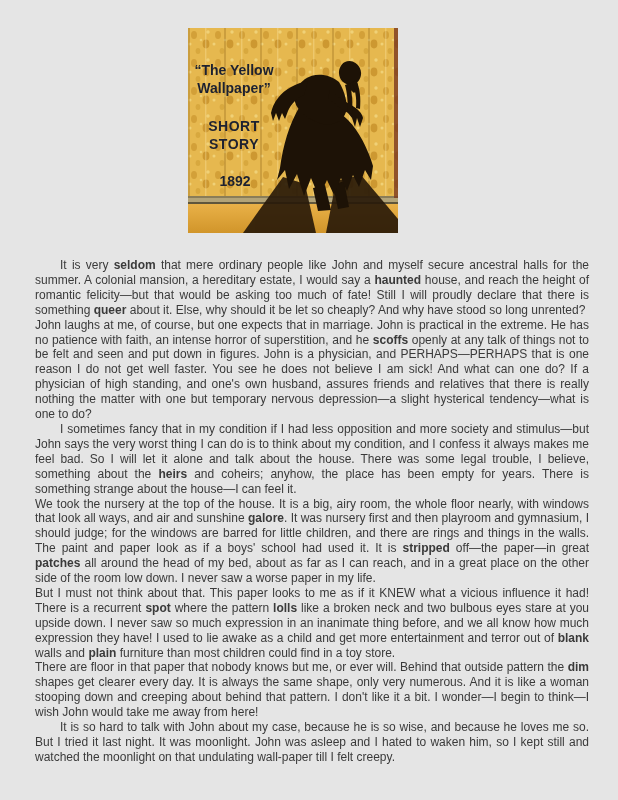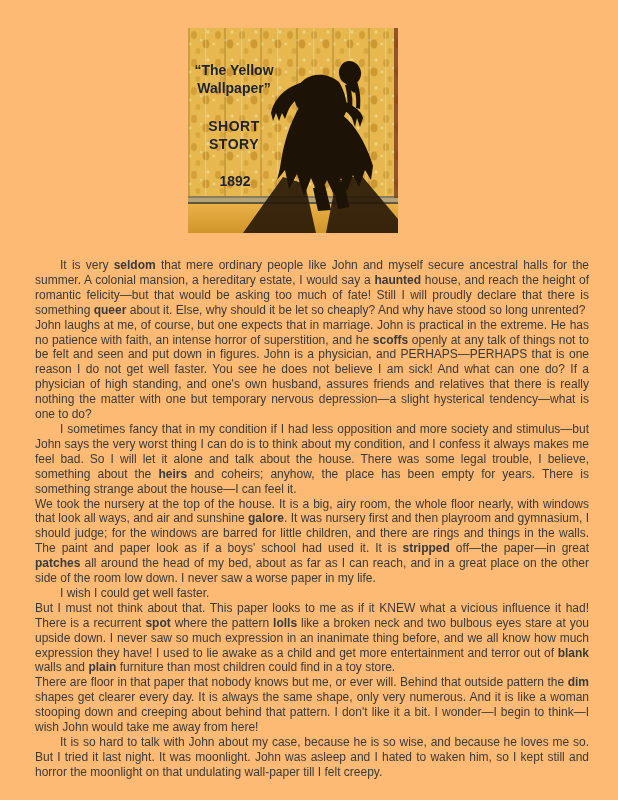--- a/index.html
+++ b/index.html
@@ -1,20 +1,20 @@
 <!DOCTYPE html>
 <html><head>
 <meta charset="utf-8">
 <style>
   html, body { margin: 0; padding: 0; background: #ffffff; }
   .page {
     position: relative;
     width: 618px;
     height: 800px;
-    background: #fdba74;
+    background: #e5e5e5;
     overflow: hidden;
     font-family: "Liberation Sans", "DejaVu Sans", sans-serif;
   }
   .cover {
     position: absolute;
     left: 188px;
     top: 28px;
     width: 210px;
     height: 205px;
   }
@@ -103,22 +103,21 @@
   <div class="story">
 
     <p class="indent"><span>It is very </span><b>seldom</b><span> that mere ordinary people like John and myself secure ancestral halls for the summer. A colonial mansion, a hereditary estate, I would say a </span><b>haunted</b><span> house, and reach the height of romantic felicity—but that would be asking too much of fate! Still I will proudly declare that there is something </span><b>queer</b><span> about it. Else, why should it be let so cheaply? And why have stood so long unrented?</span></p>
 
     <p><span>John laughs at me, of course, but one expects that in marriage. John is practical in the extreme. He has no patience with faith, an intense horror of superstition, and he </span><b>scoffs</b><span> openly at any talk of things not to be felt and seen and put down in figures. John is a physician, and PERHAPS—PERHAPS that is one reason I do not get well faster. You see he does not believe I am sick! And what can one do? If a physician of high standing, and one's own husband, assures friends and relatives that there is really nothing the matter with one but temporary nervous depression—a slight hysterical tendency—what is one to do?</span></p>
 
     <p class="indent"><span>I sometimes fancy that in my condition if I had less opposition and more society and stimulus—but John says the very worst thing I can do is to think about my condition, and I confess it always makes me feel bad. So I will let it alone and talk about the house. There was some legal trouble, I believe, something about the </span><b>heirs</b><span> and coheirs; anyhow, the place has been empty for years. There is something strange about the house—I can feel it.</span></p>
 
     <p><span>We took the nursery at the top of the house. It is a big, airy room, the whole floor nearly, with windows that look all ways, and air and sunshine </span><b>galore</b><span>. It was nursery first and then playroom and gymnasium, I should judge; for the windows are barred for little children, and there are rings and things in the walls. The paint and paper look as if a boys' school had used it. It is </span><b>stripped</b><span> off—the paper—in great </span><b>patches</b><span> all around the head of my bed, about as far as I can reach, and in a great place on the other side of the room low down. I never saw a worse paper in my life.</span></p>
 
-    <p class="indent"><span>I wish I could get well faster.</span></p>
 
     <p><span>But I must not think about that. This paper looks to me as if it KNEW what a vicious influence it had! There is a recurrent </span><b>spot</b><span> where the pattern </span><b>lolls</b><span> like a broken neck and two bulbous eyes stare at you upside down. I never saw so much expression in an inanimate thing before, and we all know how much expression they have! I used to lie awake as a child and get more entertainment and terror out of </span><b>blank</b><span> walls and </span><b>plain</b><span> furniture than most children could find in a toy store.</span></p>
 
     <p><span>There are floor in that paper that nobody knows but me, or ever will. Behind that outside pattern the </span><b>dim</b><span> shapes get clearer every day. It is always the same shape, only very numerous. And it is like a woman stooping down and creeping about behind that pattern. I don't like it a bit. I wonder—I begin to think—I wish John would take me away from here!</span></p>
 
-    <p class="indent"><span>It is so hard to talk with John about my case, because he is so wise, and because he loves me so. But I tried it last night. It was moonlight. John was asleep and I hated to waken him, so I kept still and horror the moonlight on that undulating wall-paper till I felt creepy.</span></p>
+    <p class="indent"><span>It is so hard to talk with John about my case, because he is so wise, and because he loves me so. But I tried it last night. It was moonlight. John was asleep and I hated to waken him, so I kept still and watched the moonlight on that undulating wall-paper till I felt creepy.</span></p>
 
   </div>
 </div>
 
 </body></html>

